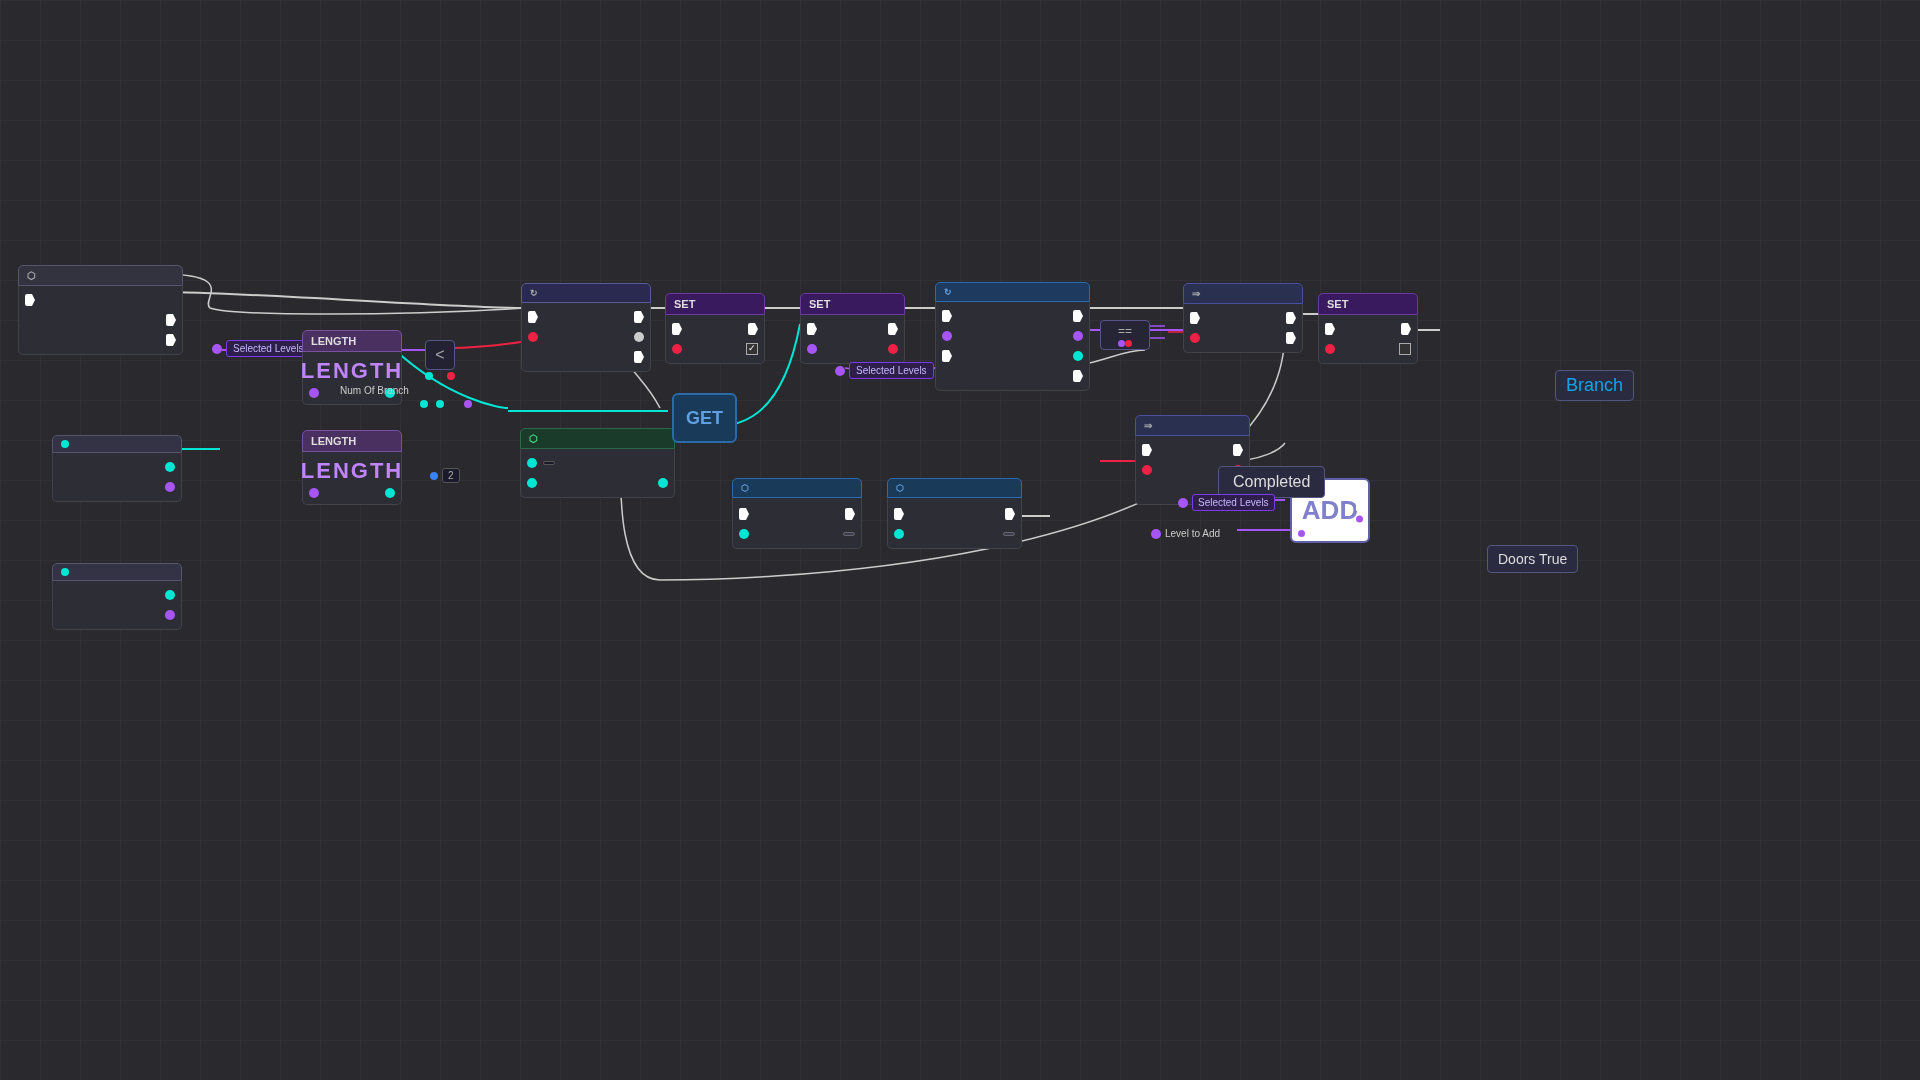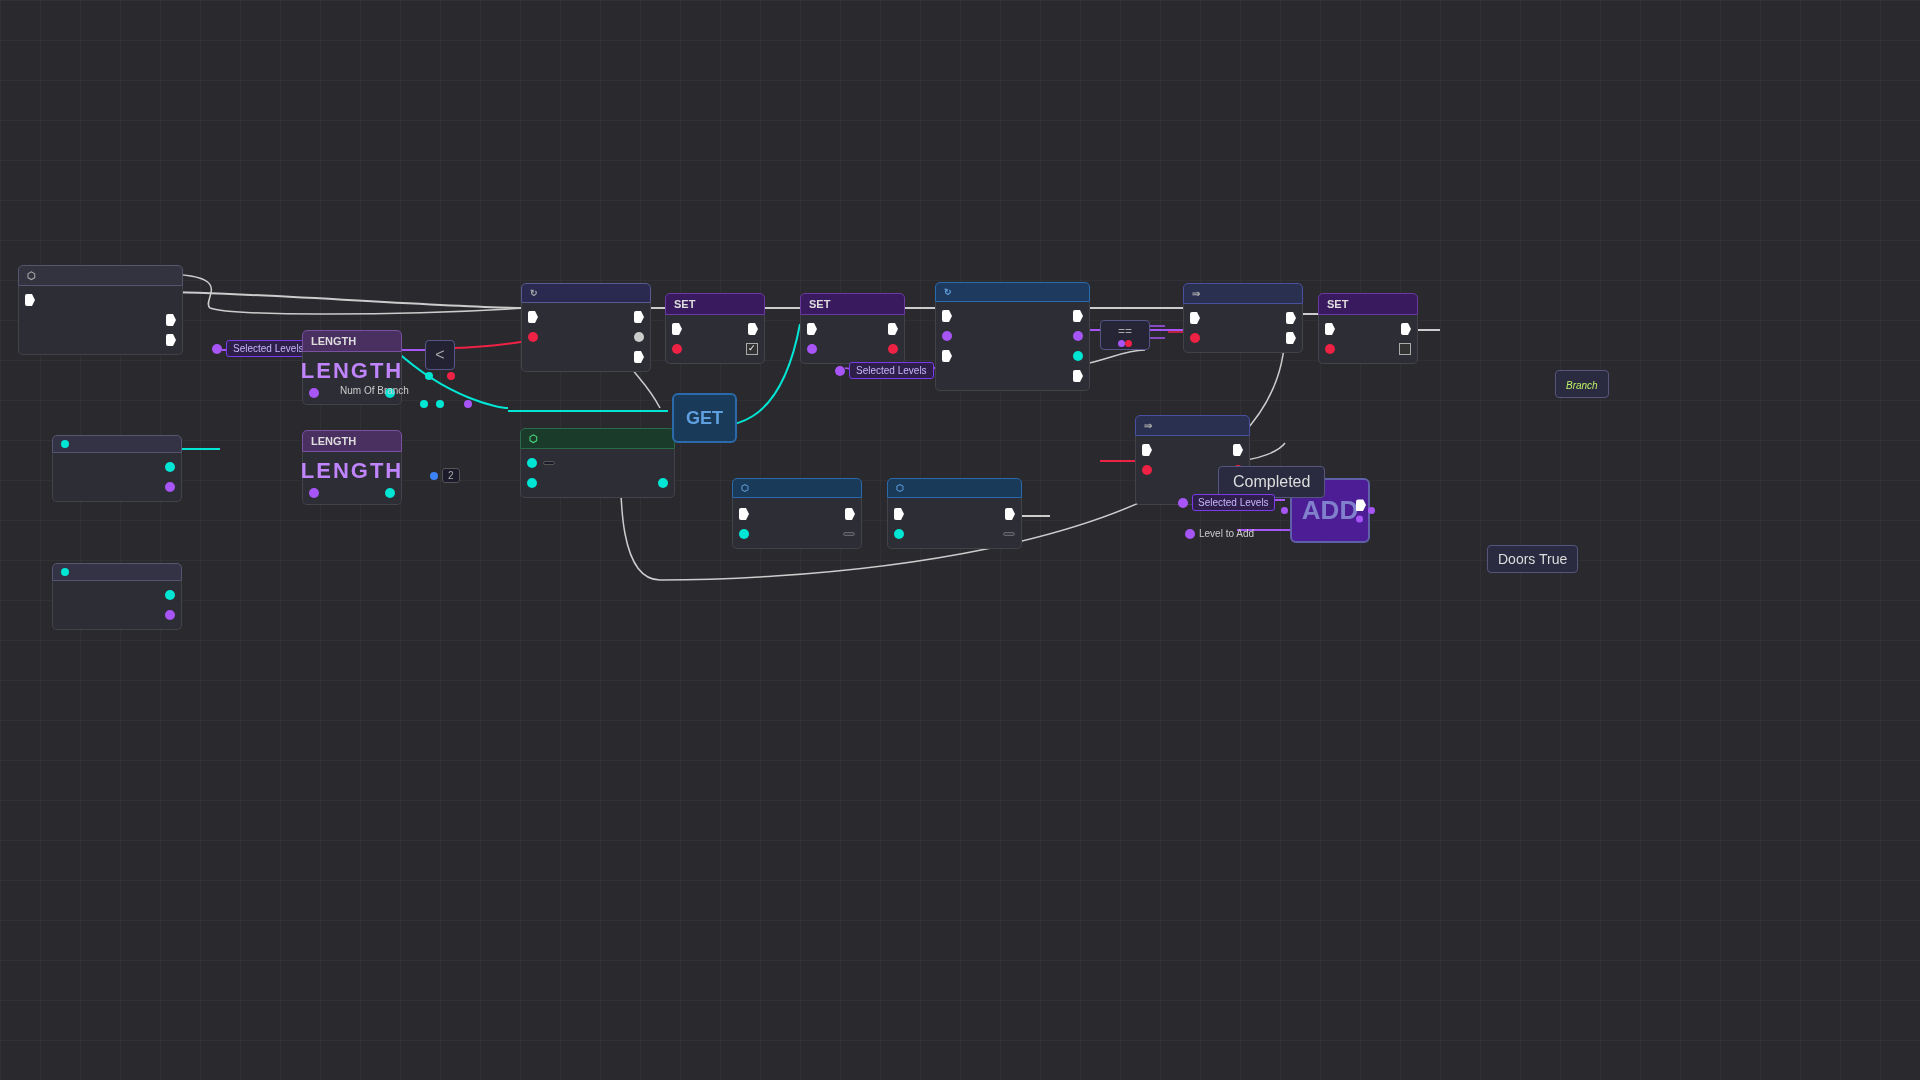--- a/index.html
+++ b/index.html
@@ -531,21 +531,21 @@
       <span class="pin" style="background:#ee2244;"></span>
     </div>
     <div class="node-row" style="justify-content:flex-end;">
       <span class="pin-label"></span>
       <span class="pin-exec pin-white"></span>
     </div>
   </div>
 </div>
 
 <div style="position:absolute; left:1290px; top:478px; width:80px; height:65px;">
-  <div style="background:#4c1d95;border:2px solid #6060aa;border-radius:6px;height:100%;display:flex;flex-direction:row;justify-content:center;align-items:center;gap:4px;">
+  <div style="background:#ffffff;border:2px solid #6060aa;border-radius:6px;height:100%;display:flex;flex-direction:column;justify-content:center;align-items:center;gap:4px;">
     <div style="display:flex;align-items:center;gap:4px;width:100%;padding:0 6px;">
       <span class="pin" style="background:#a855f7;width:7px;height:7px;"></span>
       <span style="font-size:9px;color:#aaa;"></span>
     </div>
     <div style="font-size:26px;font-weight:bold;color:#8080cc;">ADD</div>
     <div style="display:flex;align-items:center;gap:4px;width:100%;padding:0 6px;">
       <span class="pin" style="background:#a855f7;width:7px;height:7px;"></span>
       <span style="font-size:9px;color:#aaa;"></span>
     </div>
     <div style="position:absolute;right:4px;top:50%;transform:translateY(-50%);display:flex;flex-direction:column;gap:4px;">
@@ -599,24 +599,24 @@
 
 <div style="position:absolute; left:1487px; top:545px; background:#2a2a40; border:1px solid #555580; border-radius:4px; padding:4px 10px;">
   <span style="font-size:14px;color:#ddd;">Doors True</span>
 </div>
 
 <div style="position:absolute; left:1218px; top:466px; background:#2a2a40; border:1px solid #555580; border-radius:4px; padding:6px 14px;">
   <span style="font-size:16px;color:#ddd;">Completed</span>
 </div>
 
 <div style="position:absolute; left:1555px; top:370px; background:#2a2a40; border:1px solid #555580; border-radius:4px; padding:4px 10px;">
-  <span style="font-size:10px;color:#bef264;font-style:italic;">Branch</span>
+  <span style="font-size:18px;color:#0ea5e9;">Branch</span>
 </div>
 
 <div style="position:absolute; left:1178px; top:494px; display:flex;align-items:center;gap:4px;">
   <span class="pin" style="background:#a855f7;"></span>
   <span style="font-size:10px;color:#c4b5fd;background:#2d1f4a;padding:2px 5px;border-radius:3px;border:1px solid #7c3aed;">Selected Levels</span>
 </div>
 
-<div style="position:absolute; left:1185px; top:528px; display:flex;align-items:center;gap:4px;">
+<div style="position:absolute; left:1151px; top:528px; display:flex;align-items:center;gap:4px;">
   <span class="pin" style="background:#a855f7;"></span>
   <span style="font-size:10px;color:#ccc;">Level to Add</span>
 </div>
 
 </body></html>

